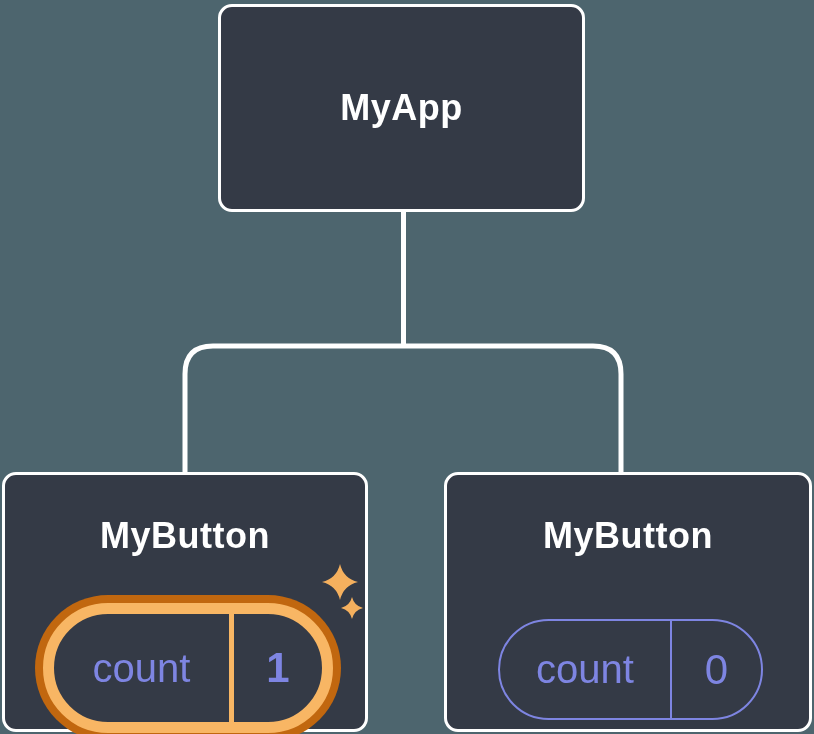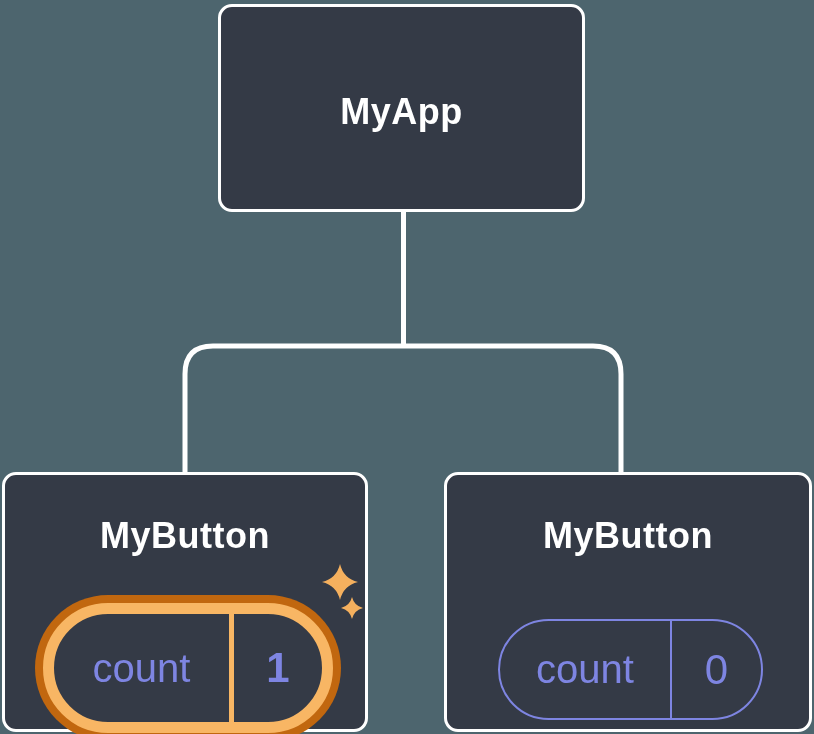--- a/index.html
+++ b/index.html
@@ -39,26 +39,25 @@
   }
   .node-child-left  { left: 2px;   top: 472px; width: 366px; height: 260px; }
   .node-child-right { left: 444px; top: 472px; width: 368px; height: 260px; }
 
   .node-title {
     color: #ffffff;
     font-size: 36px;
     font-weight: 700;
     letter-spacing: 0.5px;
     text-align: center;
-    margin-top: 8px;
   }
   .child-title {
     position: absolute;
     left: 0; right: 0;
-    top: 32px;
+    top: 40px;
   }
 
   
   .pill {
     position: absolute;
     box-sizing: border-box;
     display: flex;
     align-items: stretch;
     color: #7e85e2;
     font-size: 40px;

